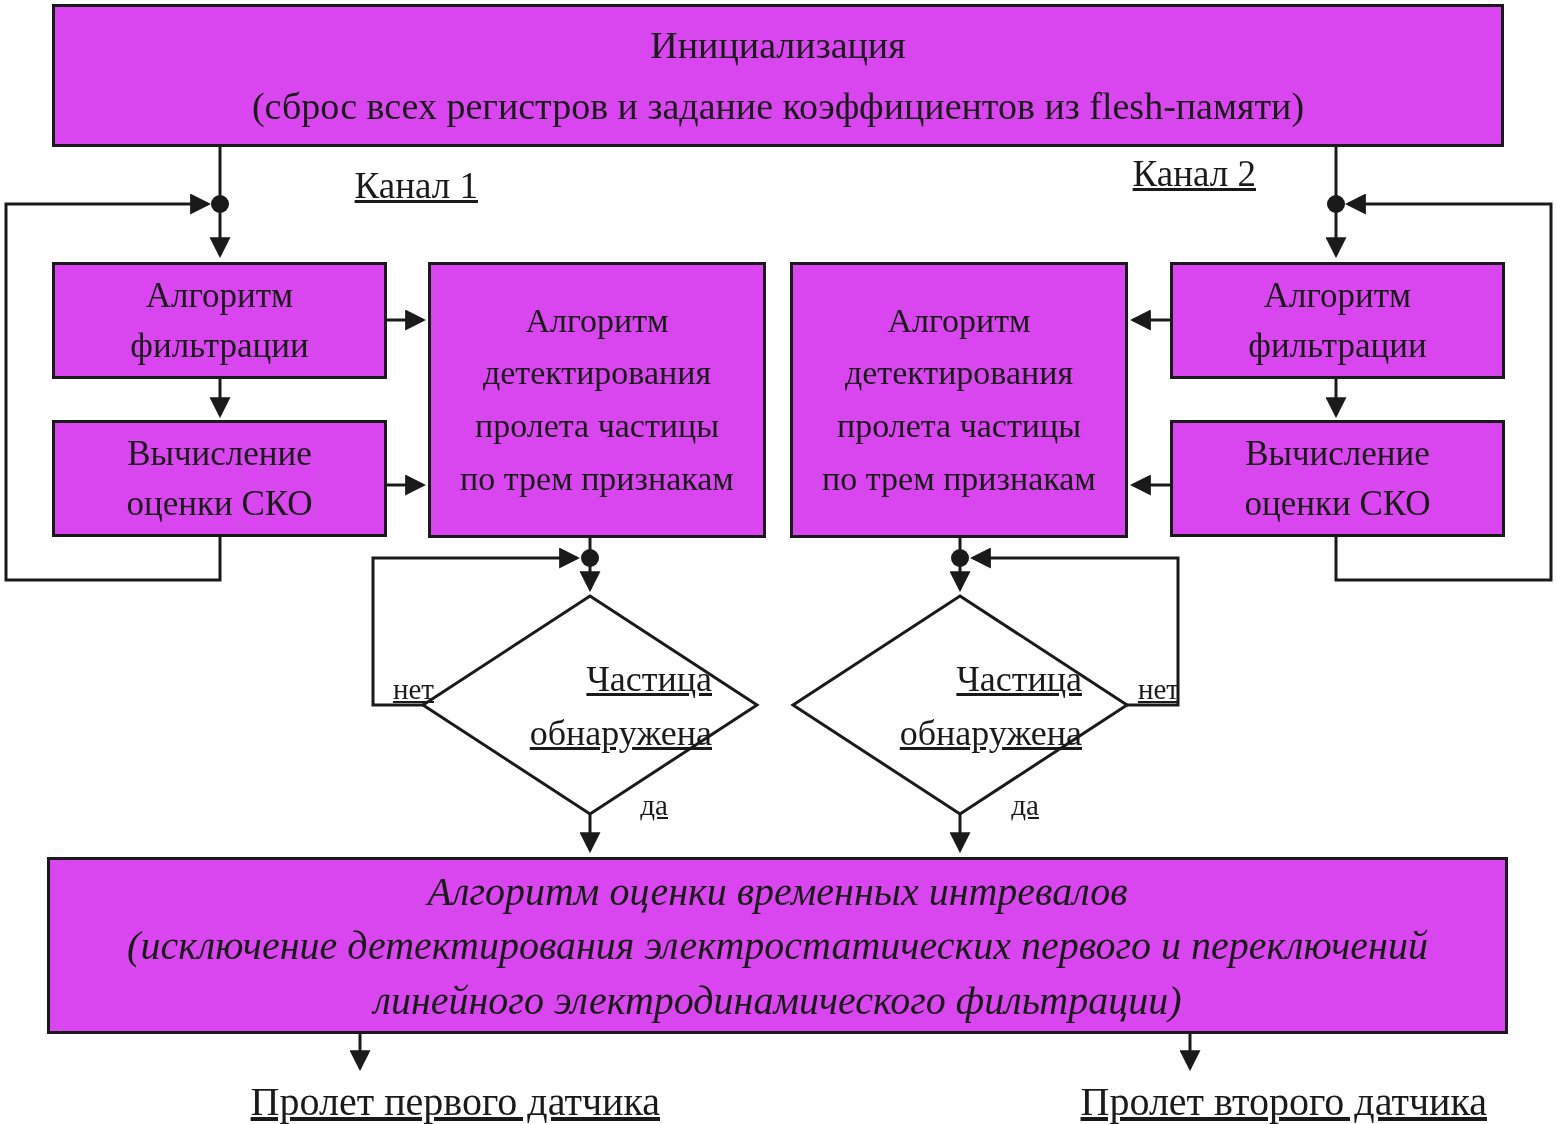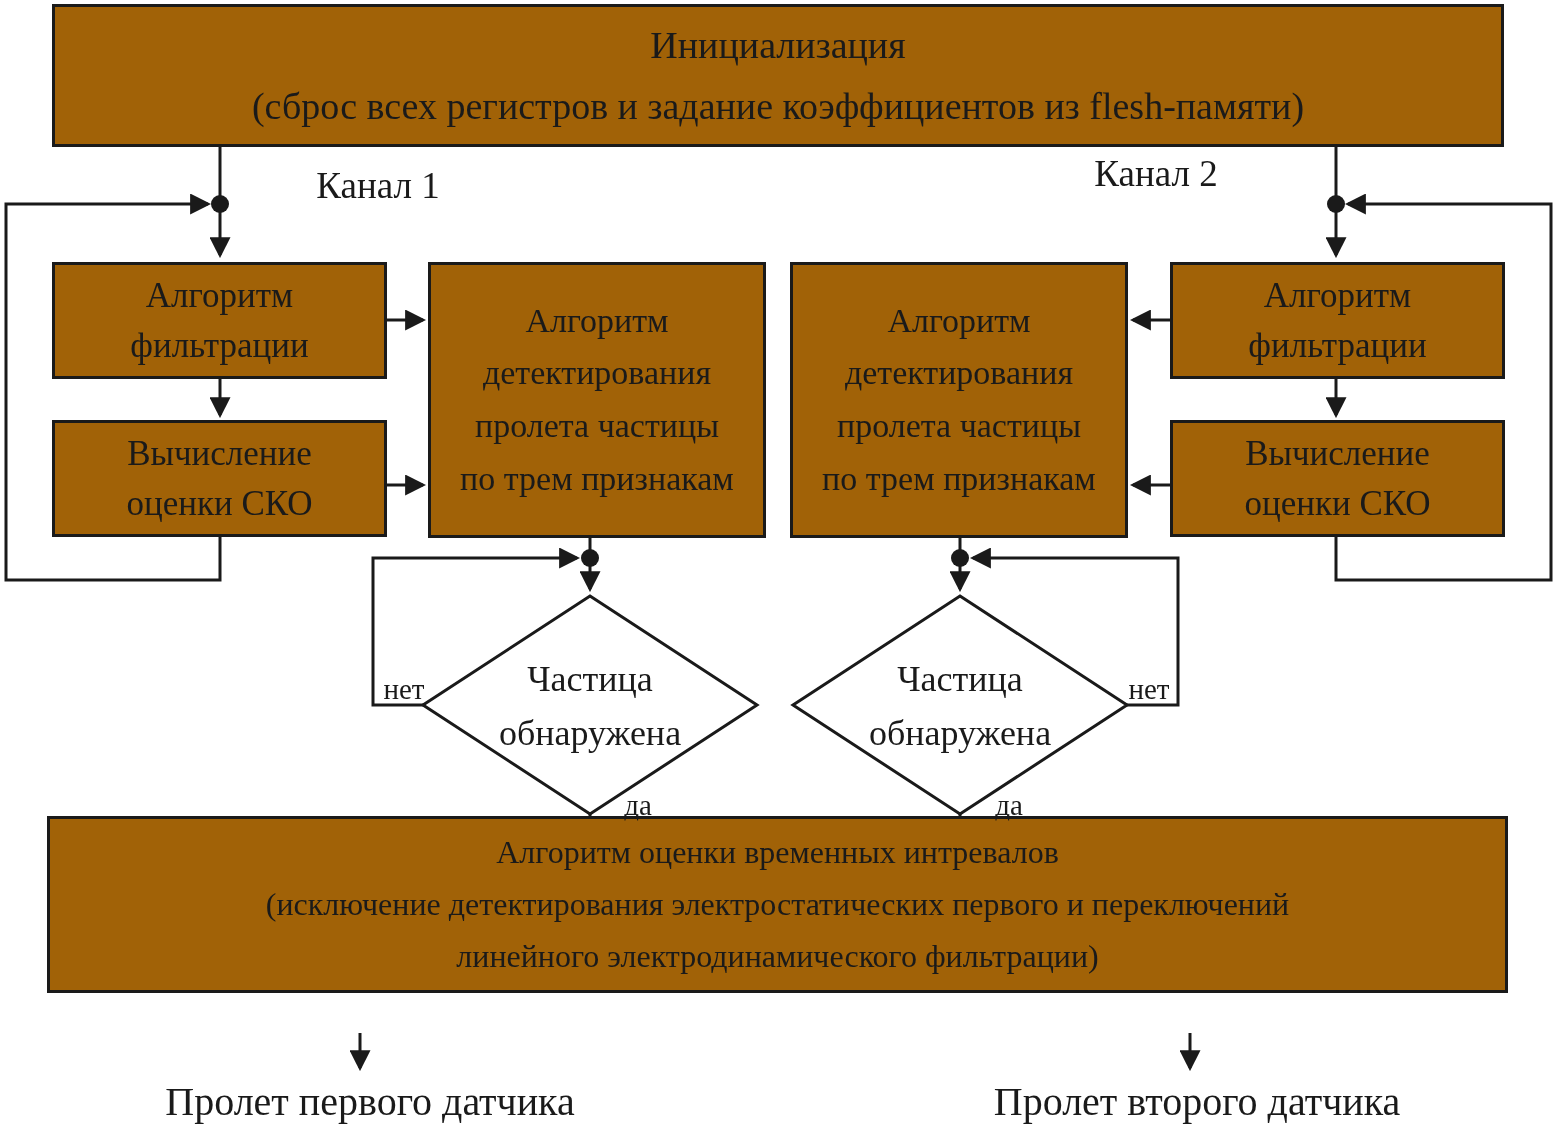--- a/index.html
+++ b/index.html
@@ -3,31 +3,31 @@
 <meta charset="utf-8">
 <style>
   * { box-sizing: border-box; }
   html,body { margin:0; padding:0; background:#ffffff; }
   .canvas {
     position:relative; width:1557px; height:1124px; background:#ffffff;
     font-family:"Liberation Serif","DejaVu Serif",serif; color:#1a1a1a; overflow:hidden;
   }
   svg.wires { position:absolute; left:0; top:0; z-index:1; }
   .node {
-    position:absolute; z-index:2; border:3px solid #1a1a1a; background:#a16207;
+    position:absolute; z-index:2; border:3px solid #1a1a1a; background:#d946ef;
     display:flex; flex-direction:column; align-items:center; justify-content:center;
     text-align:center;
   }
   .pre { white-space:pre-line; }
-  .lbl { position:absolute; z-index:3; text-align:center; line-height:1.2; }
+  .lbl { position:absolute; z-index:3; text-align:right; line-height:1.2;text-decoration:underline; }
   .box-label { font-size:35px; line-height:1.42; }
   .detect-label { font-size:34px; line-height:1.55; }
   .big-line { display:block; width:100%; text-align:center; }
   #init-box { left:52px; top:4px; width:1452px; height:143px; justify-content:space-evenly; font-size:38px; }
-  #interval-box { left:47px; top:816px; width:1461px; height:177px; justify-content:space-evenly; font-size:32px; }
+  #interval-box { left:47px; top:857px; width:1461px; height:177px; justify-content:space-evenly; font-size:40px;font-style:italic; }
   #filter1 { left:52px;  top:262px; width:335px; height:117px; }
   #sko1    { left:52px;  top:420px; width:335px; height:117px; }
   #detect1 { left:428px; top:262px; width:338px; height:276px; }
   #detect2 { left:790px; top:262px; width:338px; height:276px; }
   #filter2 { left:1170px; top:262px; width:335px; height:117px; }
   #sko2    { left:1170px; top:420px; width:335px; height:117px; }
   #dec1 { left:468px; top:652px; width:244px; font-size:36px; line-height:1.5; }
   #dec2 { left:838px; top:652px; width:244px; font-size:36px; line-height:1.5; }
   #ch1 { left:278px;  top:164px; width:200px; font-size:37px; }
   #ch2 { left:1056px; top:152px; width:200px; font-size:37px; }

